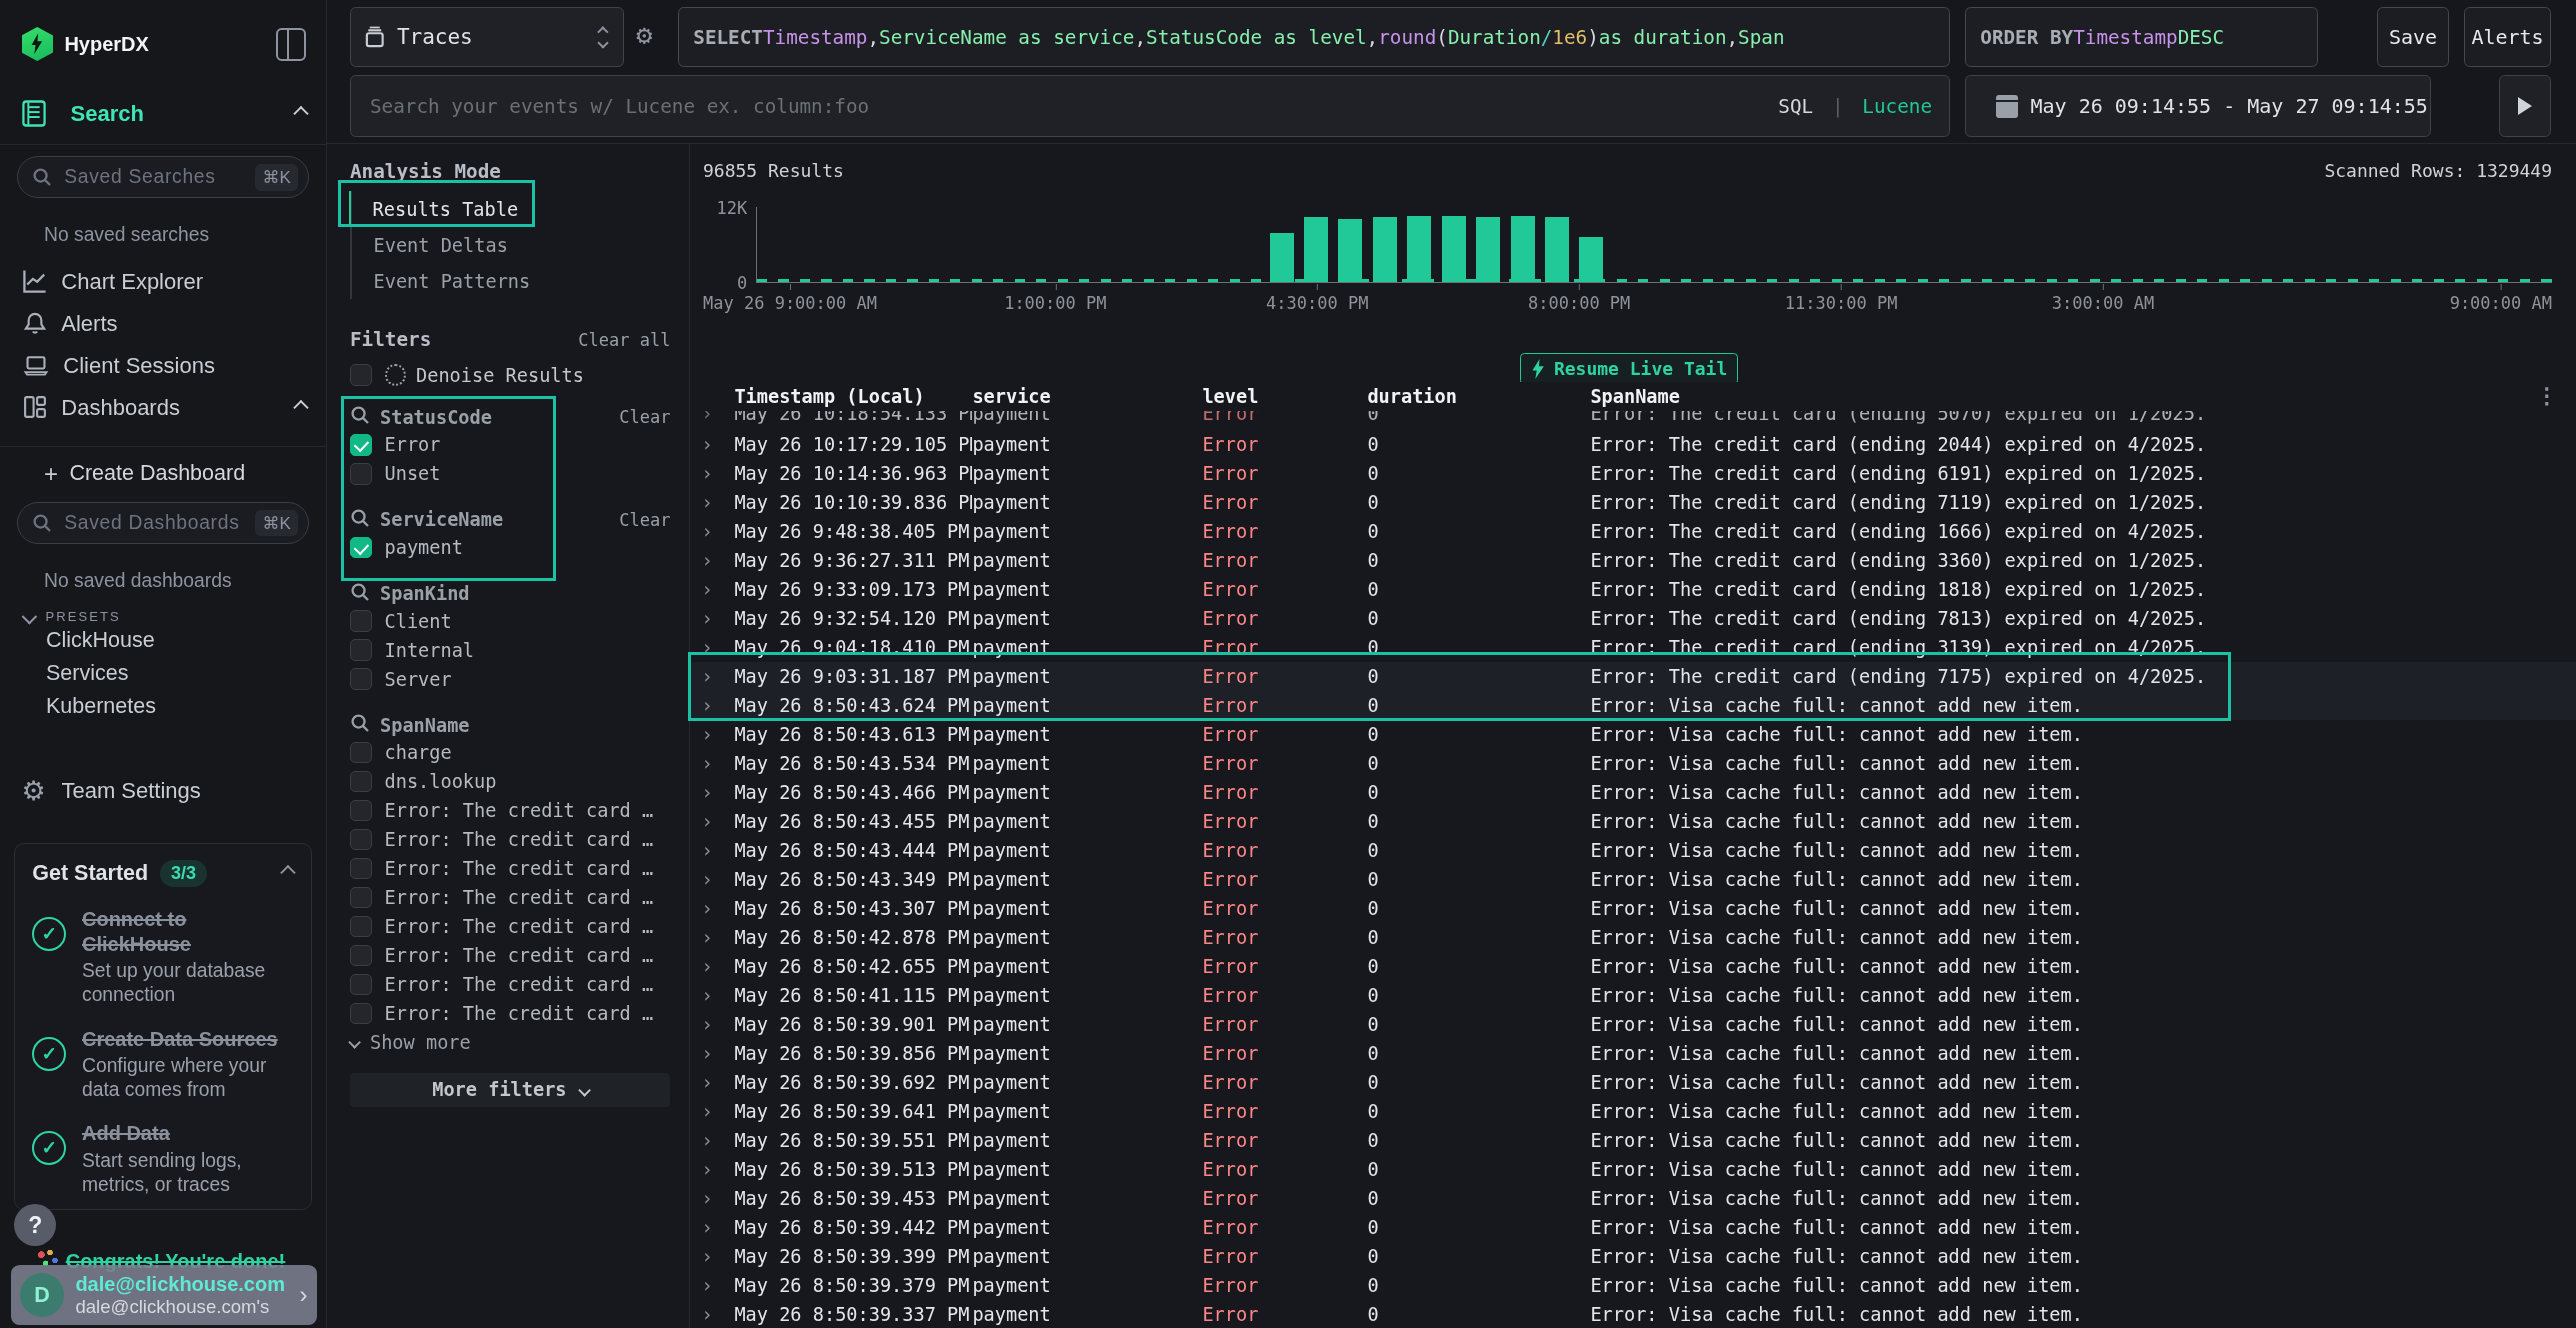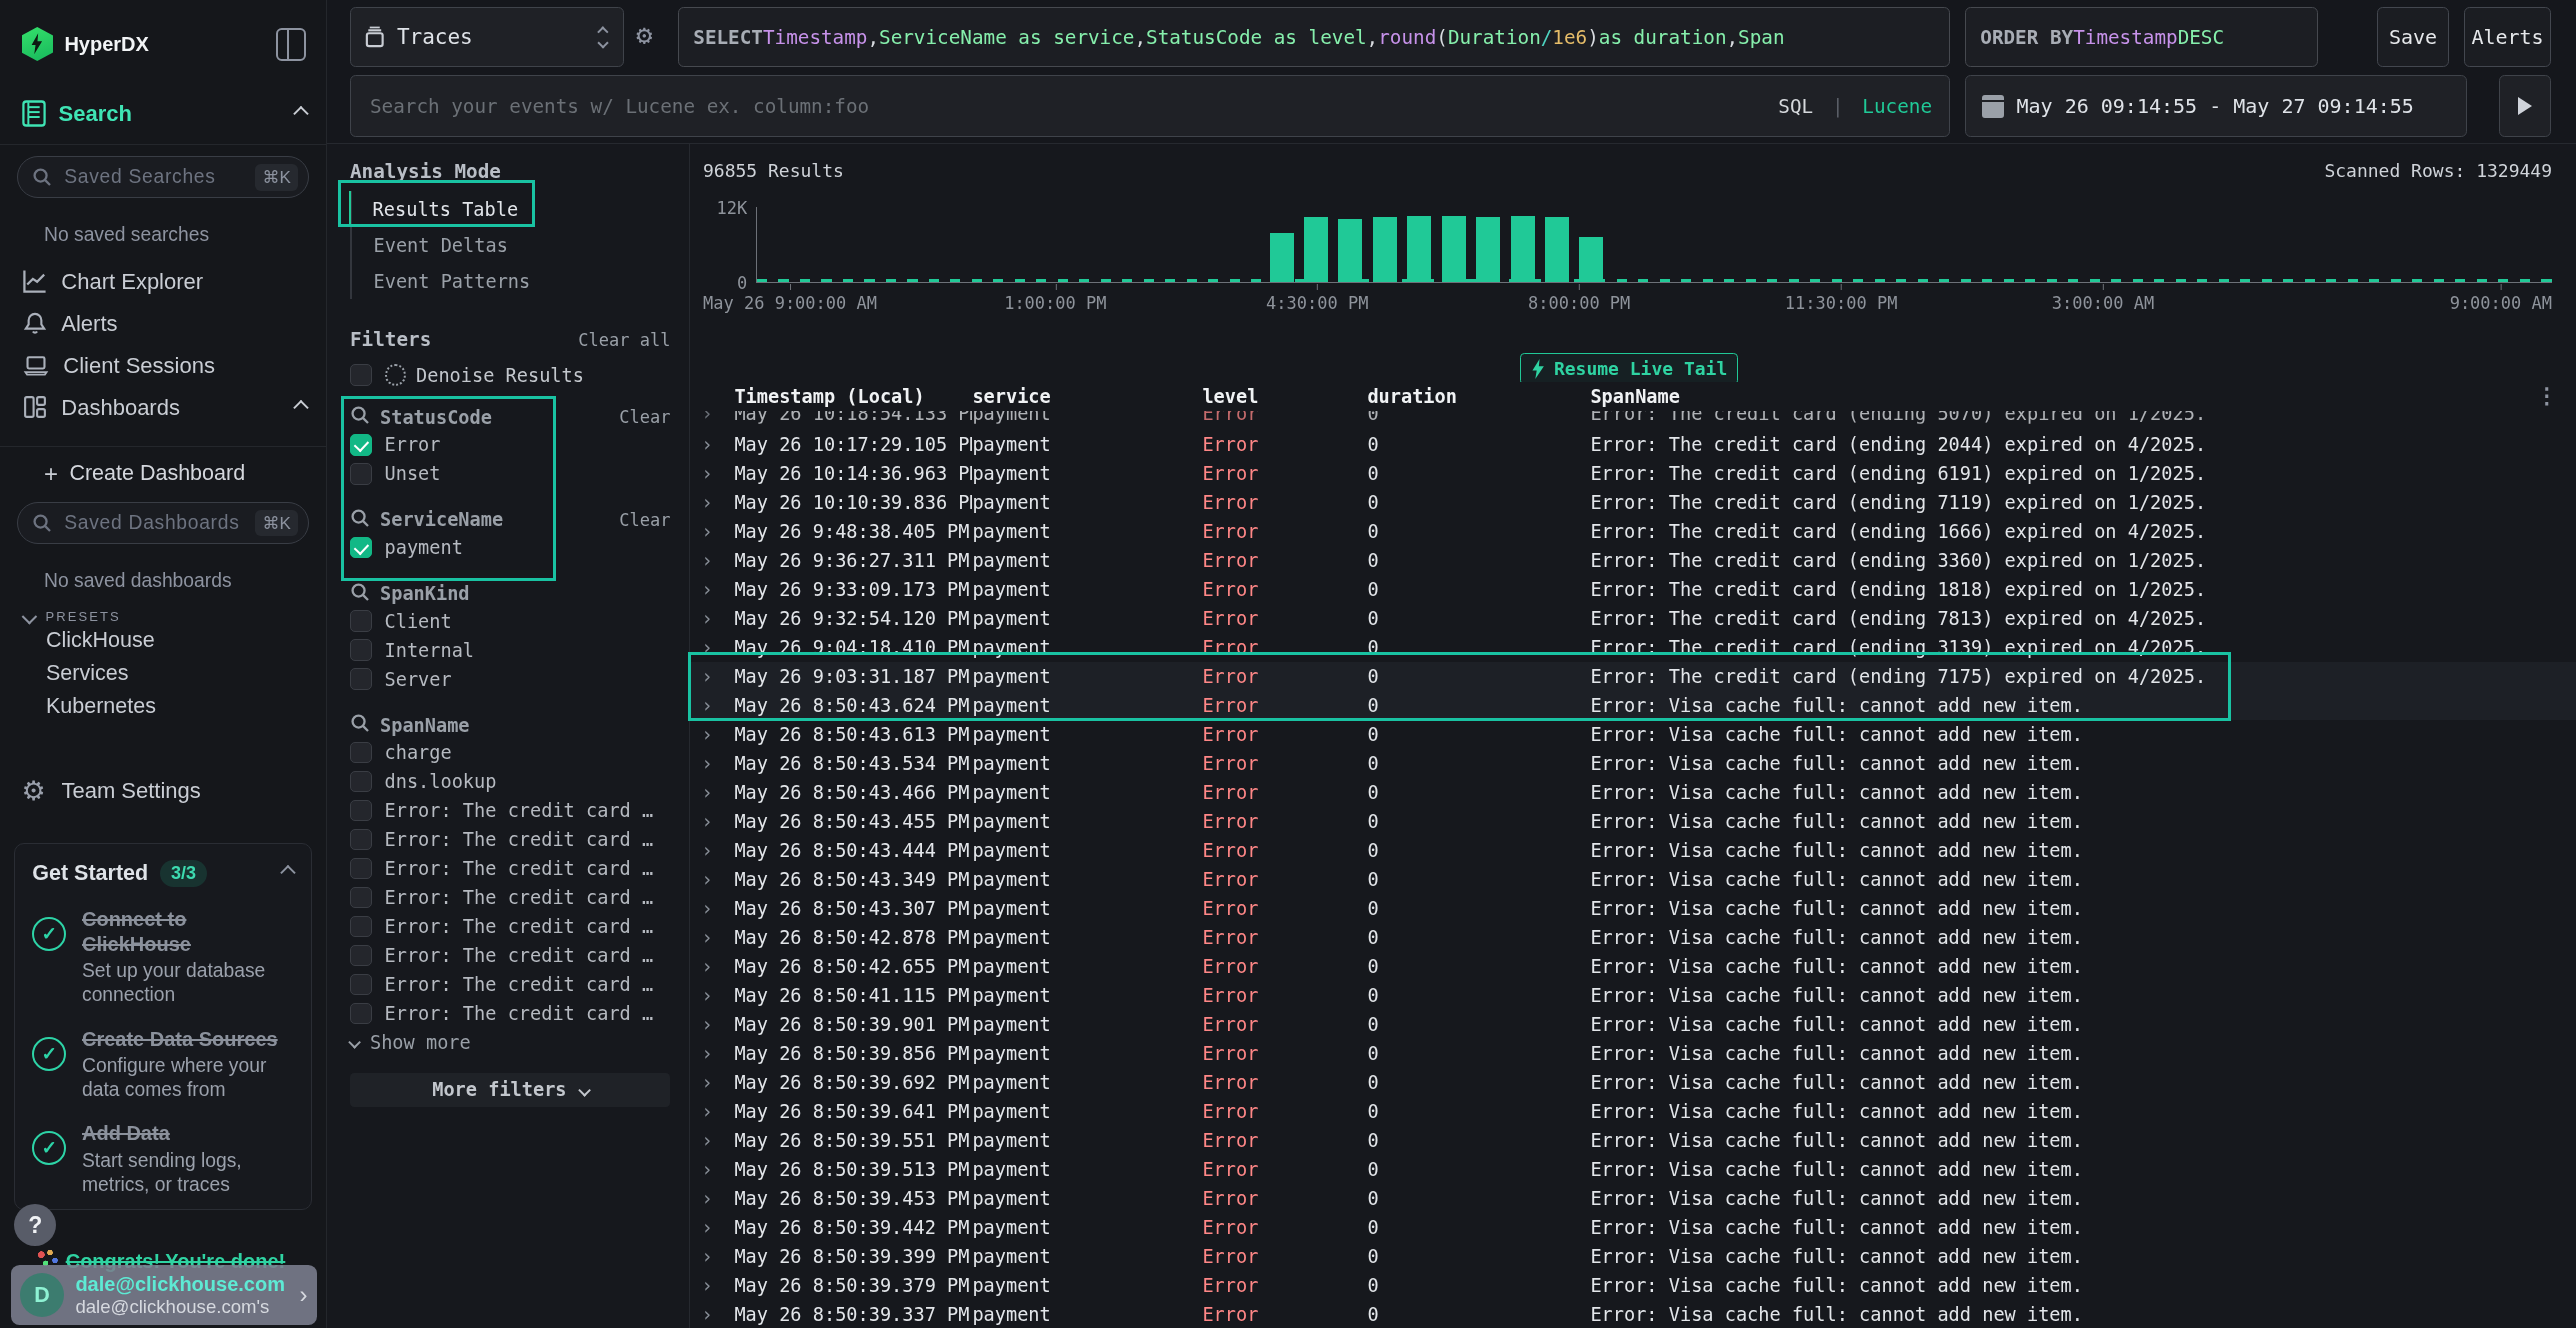--- a/index.html
+++ b/index.html
@@ -10,21 +10,21 @@
   
   .sidebar{position:absolute;left:0;top:0;width:327px;height:1328px;background:#15171b;
            border-right:1.4px solid #24272c;font-family:"Liberation Sans",sans-serif;}
   .side-logo{display:flex;align-items:center;padding:27px 20px 0 21.5px;}
   .logo-badge{width:31.5px;height:34px;background:linear-gradient(160deg,#35e06b,#17b85c);
               clip-path:polygon(50% 0,100% 25%,100% 75%,50% 100%,0 75%,0 25%);
               display:flex;align-items:center;justify-content:center;margin-right:11.4px;}
   .brand{font-size:20px;font-weight:bold;color:#f2f4f6;flex:1;}
   .collapse-ic{width:30px;height:33px;border:2.1px solid #8d93a0;border-radius:5.7px;position:relative;}
   .collapse-ic::after{content:"";position:absolute;left:8.6px;top:0;bottom:0;border-left:2.1px solid #8d93a0;}
-  .side-search{display:flex;align-items:center;margin:39px 20px 0 21.5px;color:#35dfae;}
+  .side-search{display:flex;align-items:center;margin:39px 20px 0 21.5px;color:#35dfae;gap:12px;}
   .side-search .lbl{font-size:22px;font-weight:bold;flex:1;margin-left:13px;color:#3fe4b4;}
   .chev{display:inline-block;width:11.4px;height:11.4px;border-left:2.1px solid #c9cdd4;border-bottom:2.1px solid #c9cdd4;}
   .chev.up{transform:rotate(135deg);}
   .chev.down{transform:rotate(-45deg);}
   .side-div{border-top:0.7px solid #24272c;margin-top:17px;}
   .pill{display:flex;align-items:center;margin:11.4px 17px 0 17px;height:42px;border:1.4px solid #393d45;
         border-radius:21.5px;background:#1a1c21;padding:0 10px 0 14.3px;}
   .pill input{flex:1;background:transparent;border:none;outline:none;color:#c9cdd4;
               font-family:"Liberation Sans",sans-serif;font-size:19.3px;margin-left:10px;min-width:0;}
   .pill input::placeholder{color:#6d7380;letter-spacing:0.7px;}
@@ -96,21 +96,21 @@
   .btn-save{left:2050px;top:7.2px;width:72px;height:60px;}
   .btn-alerts{left:2137px;top:7.2px;width:87px;height:60px;}
   .search-box{left:23px;top:75px;width:1600px;height:62px;padding:0 17px;}
   .search-box input{flex:1;background:transparent;border:none;outline:none;color:#dfe3e8;
                     font-family:"DejaVu Sans Mono",monospace;font-size:19.3px;min-width:0;}
   .search-box input::placeholder{color:#6b7076;}
   .mode-toggle{white-space:nowrap;margin-left:14.3px;font-size:19.3px;}
   .mode-sql{color:#d5d8dc;}
   .mode-sep{color:#5a5e66;margin:0 7.2px;}
   .mode-lucene{color:#20c997;text-align:right;}
-  .date-box{left:1638px;top:75px;width:502px;height:62px;padding:0 16px;}
+  .date-box{left:1638px;top:75px;width:466px;height:62px;padding:0 30px;}
   .date-box .lbl{margin-left:13px;font-size:20px;white-space:nowrap;}
   .cal-ic{width:21.5px;height:23px;border-radius:2.9px;background:#9aa0a8;position:relative;flex:none;}
   .cal-ic::before{content:"";position:absolute;left:0;right:0;top:5.7px;border-top:2.9px solid #1f2126;}
   .run-btn{left:2172px;top:75px;width:52px;height:62px;}
   .run-btn .tri{width:0;height:0;border-left:14.3px solid #cfd3da;border-top:9.3px solid transparent;
                 border-bottom:9.3px solid transparent;}
 
   
   .fpanel{position:absolute;left:327px;top:143px;width:363px;bottom:0;border-top:1.4px solid #26292f;
           border-right:1.4px solid #26292f;background:#16181d;padding:15.7px 18.6px 0 23px;font-size:18.6px;}

